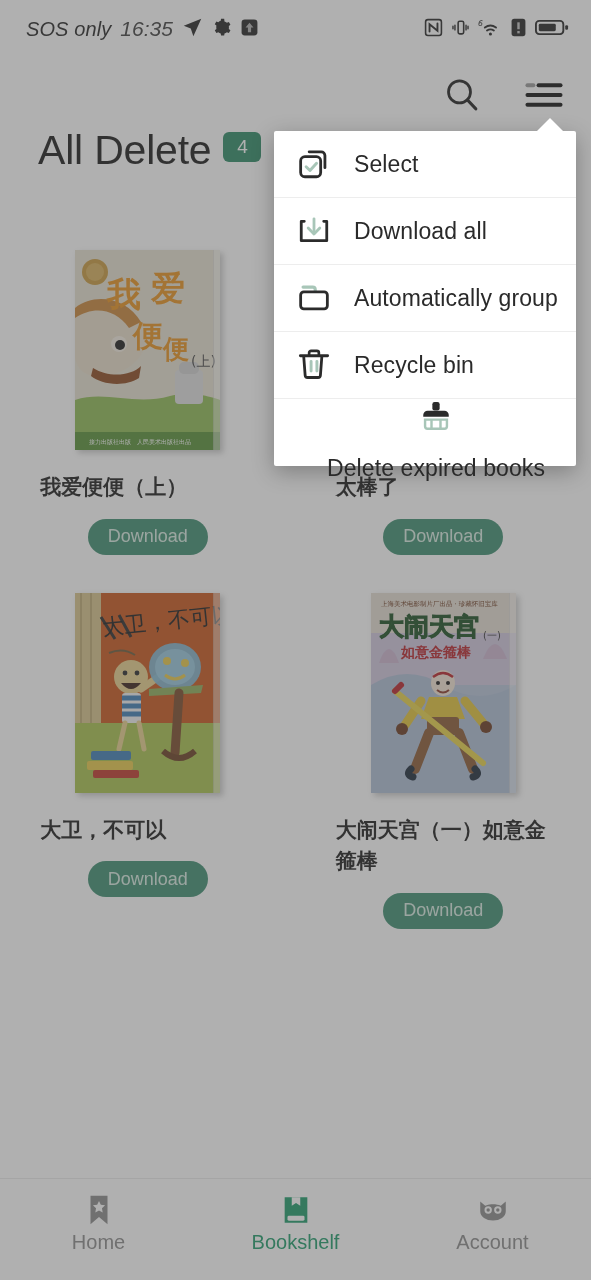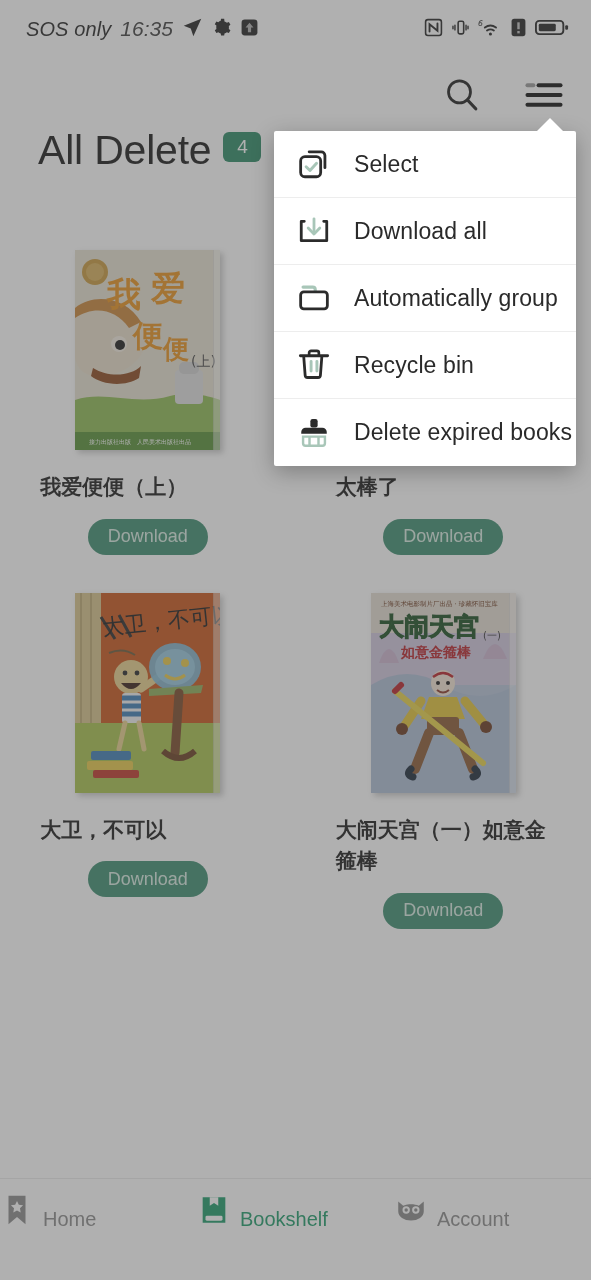--- a/index.html
+++ b/index.html
@@ -124,21 +124,21 @@
     position: absolute; left: 0; right: 0; bottom: 0;
     height: 102px;
     display: flex; align-items: flex-start;
     padding-top: 14px;
     background: #ffffff;
     border-top: 1px solid #ececec;
     z-index: 10;
   }
   .nav-item {
     flex: 1;
-    display: flex; flex-direction: row; align-items: flex-end; gap: 9px;
+    display: flex; flex-direction: column; align-items: center; 
   }
   .nav-label { font-size: 20px; color: #8b8b8b; }
   .nav-item.active .nav-label { color: #1f9c6b; }
 
   
   .menu {
     position: absolute;
     left: 274px; top: 131px;
     width: 302px;
     background: #ffffff;
@@ -154,21 +154,21 @@
     border-right: 14px solid transparent;
     border-bottom: 14px solid #ffffff;
   }
   .menu-item {
     display: flex; align-items: center;
     height: 67px;
     padding-left: 22px;
     gap: 22px;
     border-bottom: 1px solid #ededed;
   }
-  .menu-item:last-child { border-bottom: none; }
+  .menu-item:last-child { border-bottom: none; flex-direction: column; }
   .menu-item .mi-icon { width: 36px; height: 36px; display:flex; align-items:center; justify-content:center; }
   .menu-item .mi-label {
     font-size: 23px; color: #2a2a2a; letter-spacing: .1px;
   }
 </style>
 </head>
 <body>
 
 <div id="app">
 

